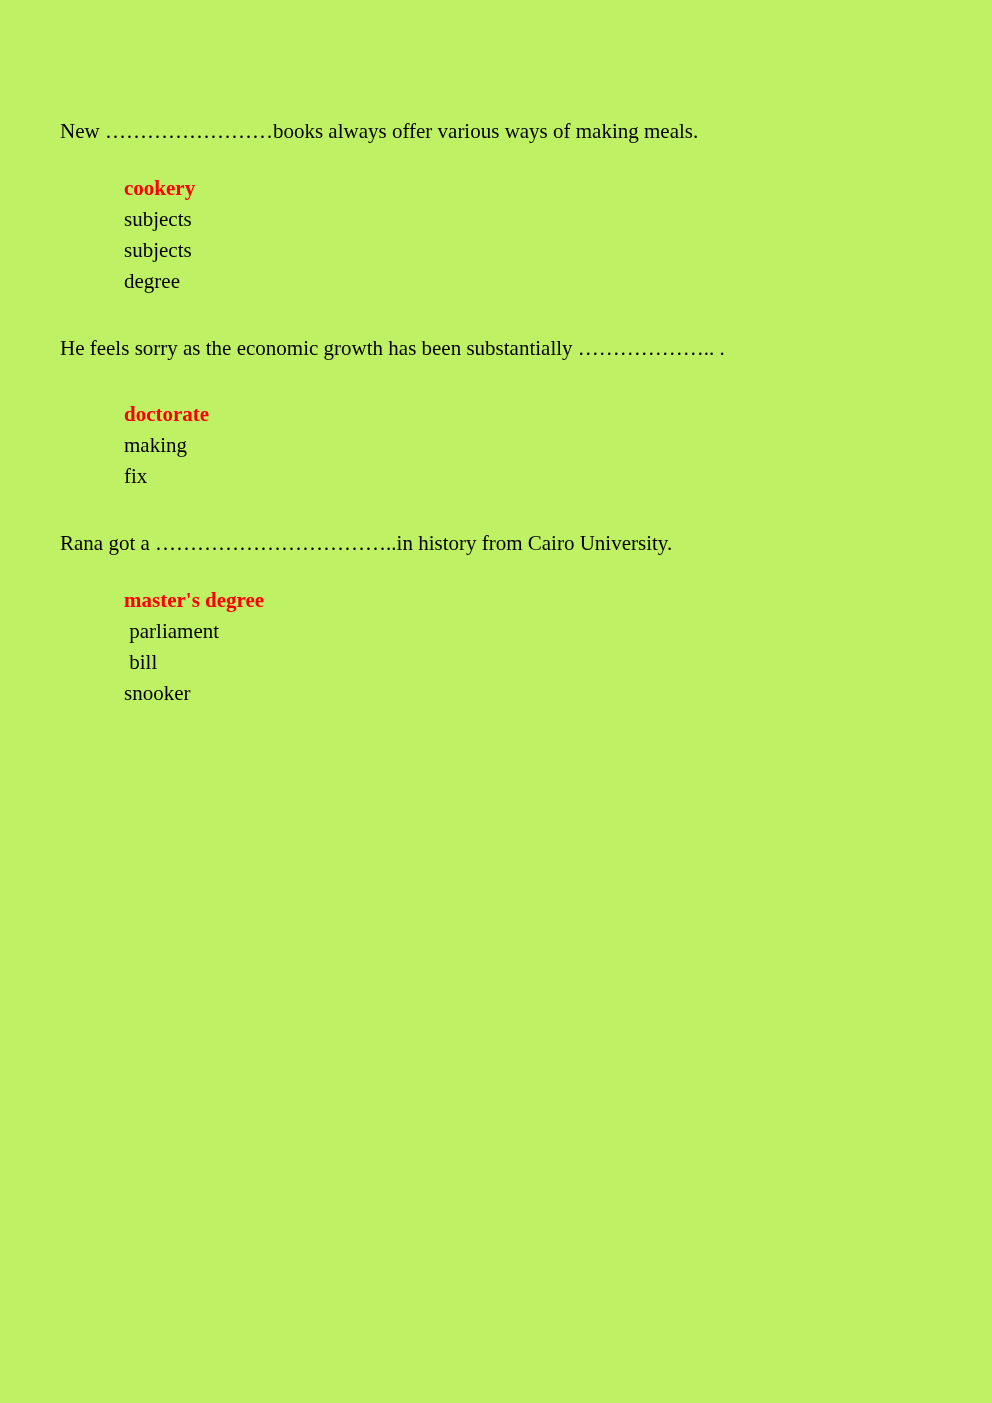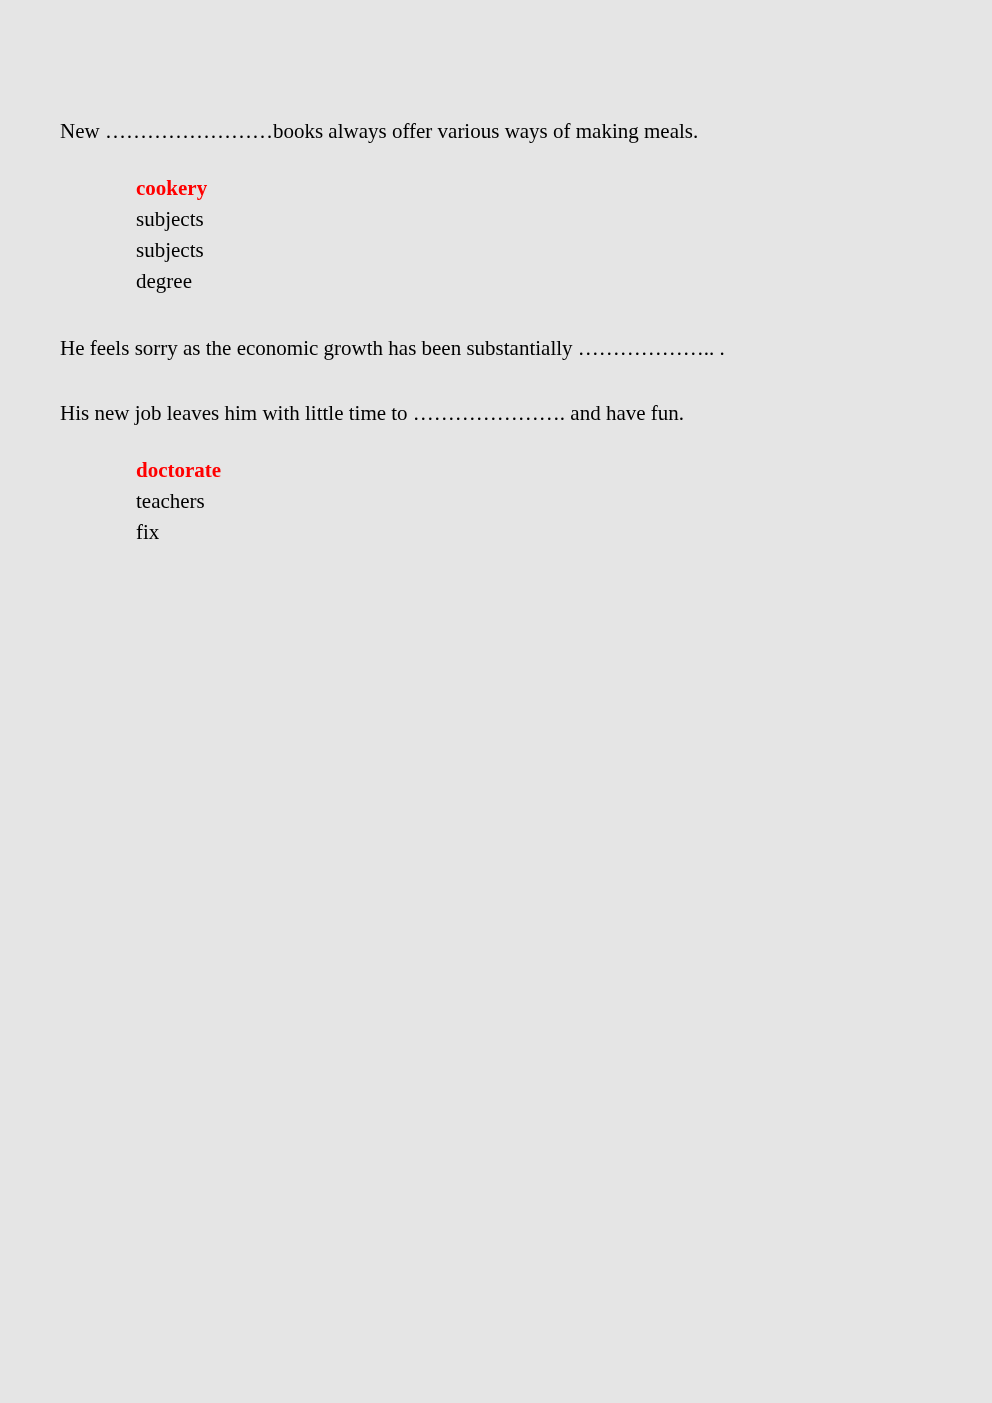--- a/index.html
+++ b/index.html
@@ -3,39 +3,39 @@
 <meta charset="utf-8">
 <style>
   html, body {
     margin: 0;
     padding: 0;
     background: #ffffff;
   }
   .page {
     width: 992px;
     height: 1403px;
-    background: #e5e5e5;
+    background: #bef264;
     box-sizing: border-box;
     padding: 117px 25px 0 60px;
     font-family: "Liberation Serif", "DejaVu Serif", serif;
     color: #000000;
     overflow: hidden;
   }
   .question-block {
     margin: 0 0 37px 0;
   }
   .question {
     font-size: 21px;
     line-height: 28px;
     margin: 0 0 28px 0;
     white-space: pre-wrap;
   }
   .options {
     list-style: none;
-    margin: 16px;
+    margin: 4px;
     padding: 0 0 0 60px;
   }
   .option {
     font-size: 21px;
     line-height: 31px;
     white-space: pre-wrap;
   }
   .option.correct {
     color: #ff0000;
     font-weight: bold;
@@ -55,22 +55,30 @@
       <li class="option">degree</li>
     </ul>
   </section>
 
   <section class="question-block">
     <p class="question">He feels sorry as the economic growth has been substantially ……………….. .</p>
   </section>
 
 
   <section class="question-block">
-    <p class="question">His new job leaves him with little time to …………………. and have fun.</p>
     <ul class="options">
       <li class="option correct">doctorate</li>
-      <li class="option">teachers</li>
+      <li class="option">making</li>
       <li class="option">fix</li>
     </ul>
   </section>
 
+  <section class="question-block">
+    <p class="question">Rana got a ……………………………..in history from Cairo University.</p>
+    <ul class="options">
+      <li class="option correct">master's degree</li>
+      <li class="option"> parliament</li>
+      <li class="option"> bill</li>
+      <li class="option">snooker</li>
+    </ul>
+  </section>
 
 </div>
 
 </body></html>

